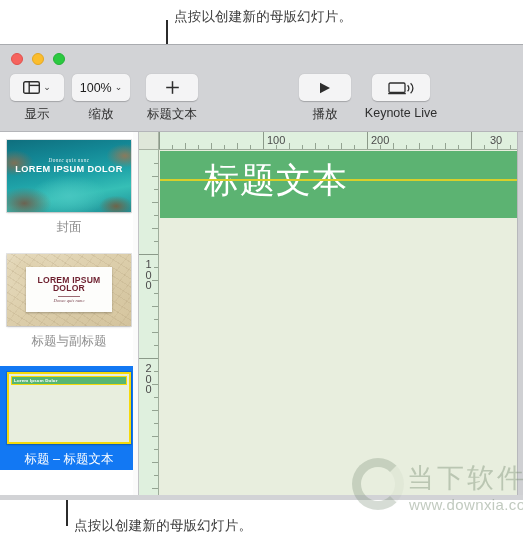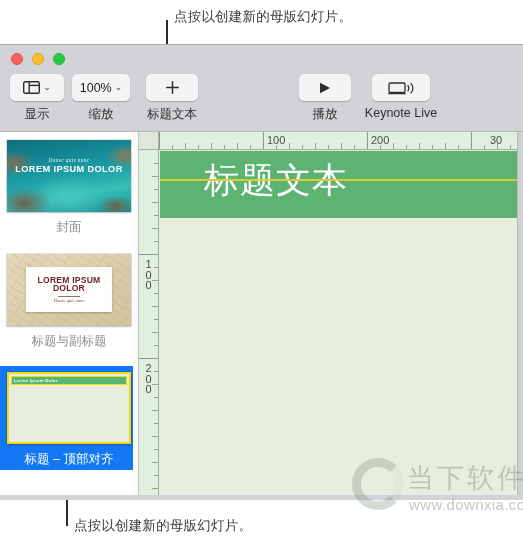--- a/index.html
+++ b/index.html
@@ -372,21 +372,21 @@
         </div>
 
         <div class="slide-item selected" style="top:234px; height:104px; padding-top:6px;">
           <div class="slide-thumb">
             <div class="thumb-green">
               <div class="bar">
                 <span class="bar-text">Lorem Ipsum Dolor</span>
               </div>
             </div>
           </div>
-          <span class="slide-caption">标题 – 顶部对齐</span>
+          <span class="slide-caption">标题 – 标题文本</span>
         </div>
 
         <div id="sidebar-scroll"></div>
       </div>
 
       <div id="canvaswrap">
 
         <div id="ruler-corner"></div>
 
         <div id="ruler-h">

